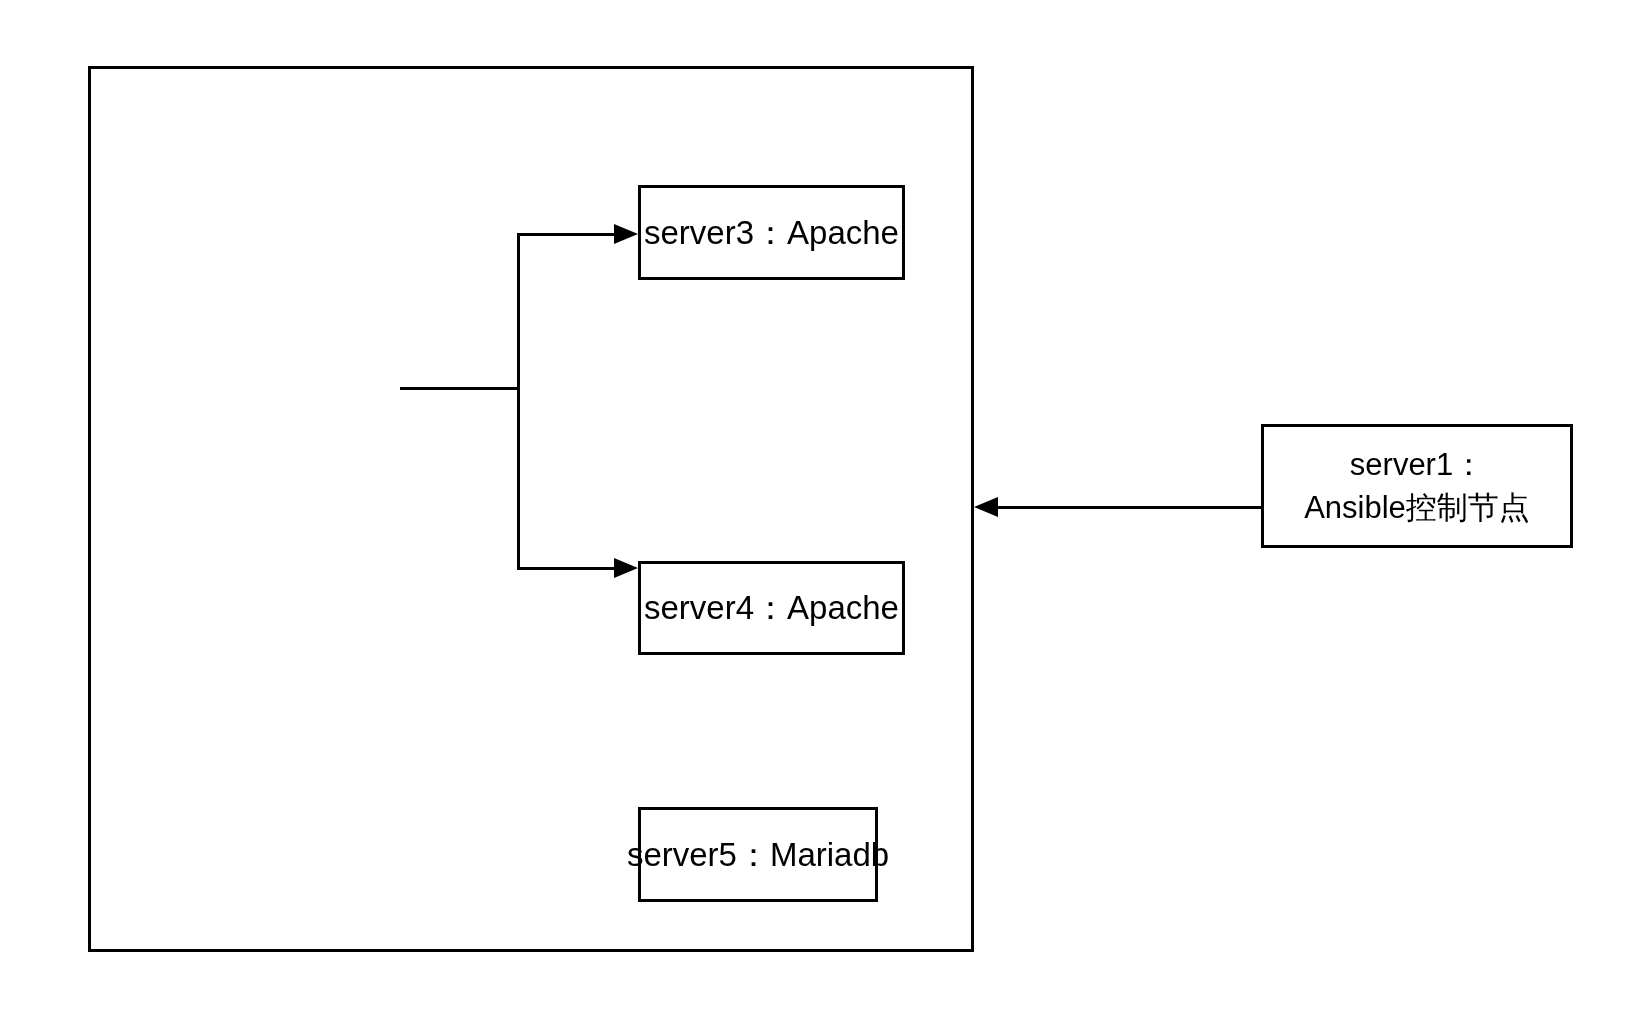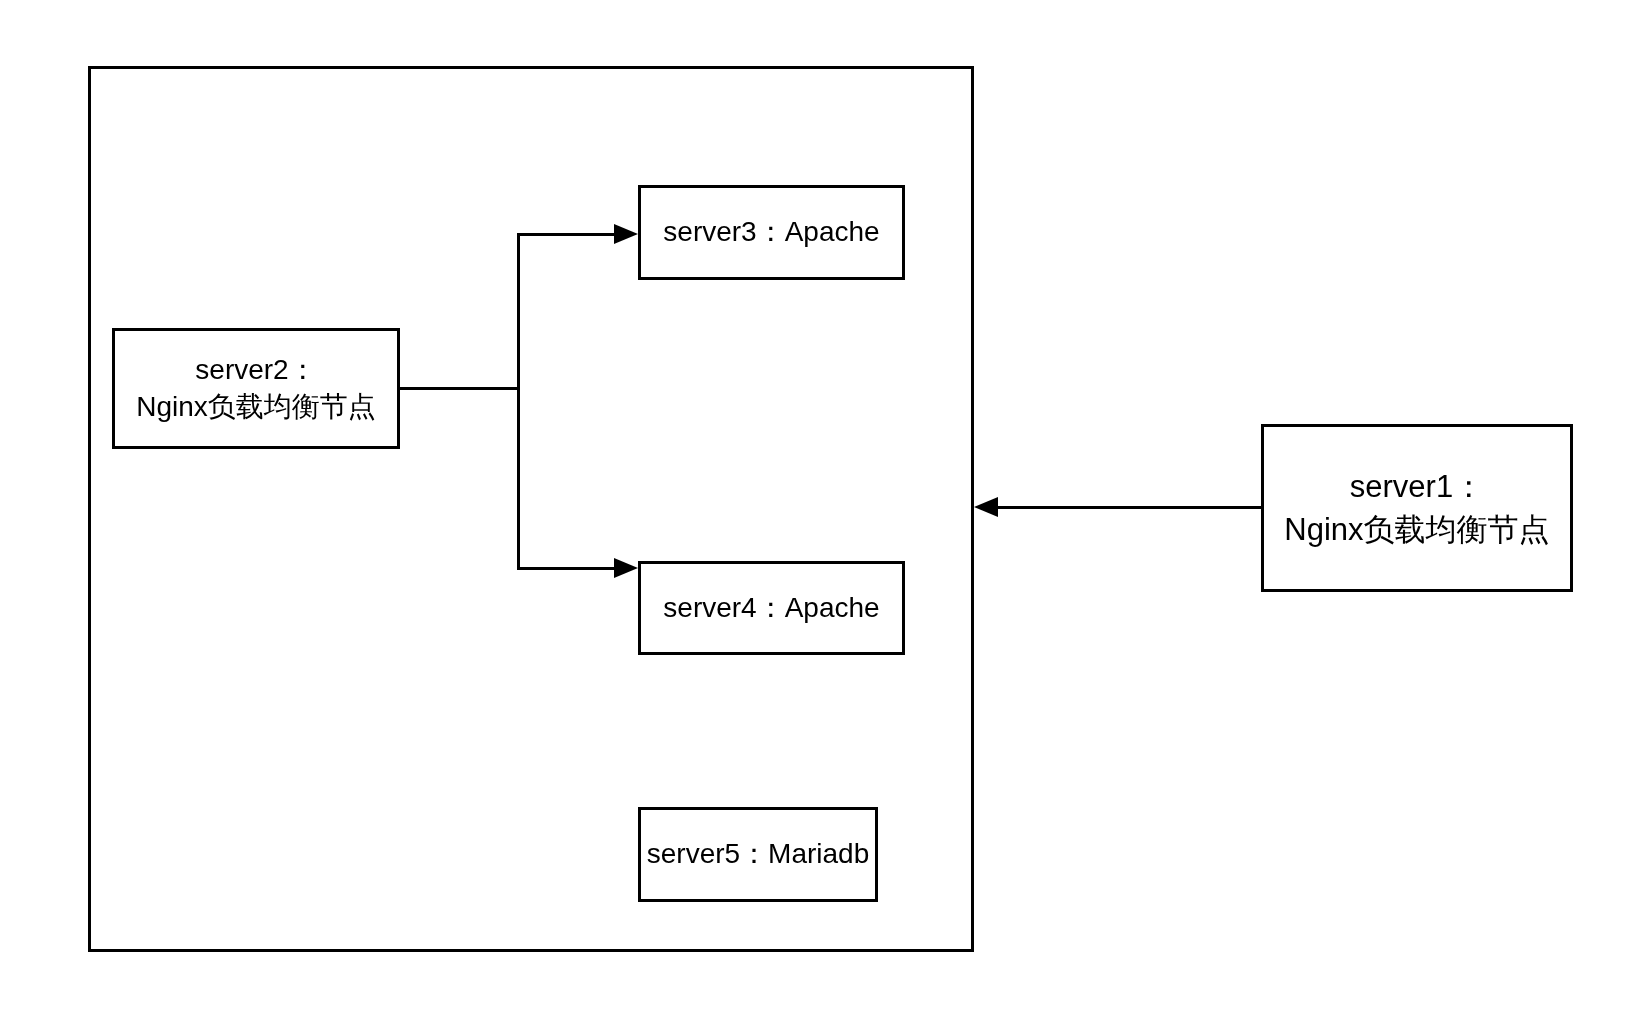--- a/index.html
+++ b/index.html
@@ -28,30 +28,30 @@
   }
   .node {
     position: absolute;
     border: 3px solid #000000;
     box-sizing: border-box;
     background: #ffffff;
     display: flex;
     align-items: center;
     justify-content: center;
     text-align: center;
-    font-size: 28px;
+    font-size: 33px;
     line-height: 1.32;
     white-space: nowrap;
   }
   #node-server2 { left: 112px;  top: 328px; width: 288px; height: 121px; }
   #node-server3 { left: 638px;  top: 185px; width: 267px; height: 95px;  }
   #node-server4 { left: 638px;  top: 521px; width: 267px; height: 94px; margin-top: 40px;  }
   #node-server6 { left: 136px;  top: 808px; width: 261px; height: 95px;  }
   #node-server5 { left: 638px;  top: 807px; width: 240px; height: 95px;  }
-  #node-server1 { left: 1261px; top: 424px; width: 312px; height: 168px; font-size: 31px; line-height: 1.4; }
+  #node-server1 { left: 1261px; top: 424px; width: 312px; height: 124px; font-size: 31px; line-height: 1.4; }
 
   .edge-seg {
     position: absolute;
     background: #000000;
   }
   
   #seg-s2-out   { left: 400px; top: 387px; width: 119px; height: 3px; }
   
   #seg-trunk    { left: 517px; top: 233px; width: 3px;   height: 337px; }
   
@@ -87,40 +87,34 @@
 
   <div class="edge-seg" id="seg-to-s3"></div>
   <div class="arrowhead right" id="arrow-s3"></div>
 
   <div class="edge-seg" id="seg-to-s4"></div>
   <div class="arrowhead right" id="arrow-s4"></div>
 
   <div class="edge-seg" id="seg-s1-out"></div>
   <div class="arrowhead left" id="arrow-cluster"></div>
 
-  <div class="node" id="node-server2">
-    <div class="node-label">
-      <span>server2：</span><br>
-      <span>Nginx负载均衡节点</span>
-    </div>
-  </div>
 
   <div class="node" id="node-server3">
     <div class="node-label">server3：Apache</div>
   </div>
 
   <div class="node" id="node-server4">
     <div class="node-label">server4：Apache</div>
   </div>
 
 
   <div class="node" id="node-server5">
     <div class="node-label">server5：Mariadb</div>
   </div>
 
   <div class="node" id="node-server1">
     <div class="node-label">
       <span>server1：</span><br>
-      <span>Nginx负载均衡节点</span>
+      <span>Ansible控制节点</span>
     </div>
   </div>
 
 </div>
 
 </body></html>

